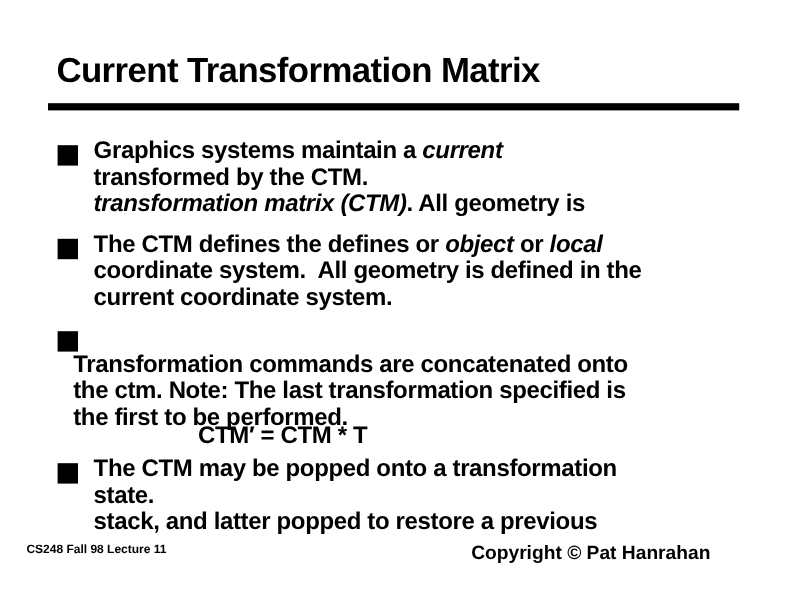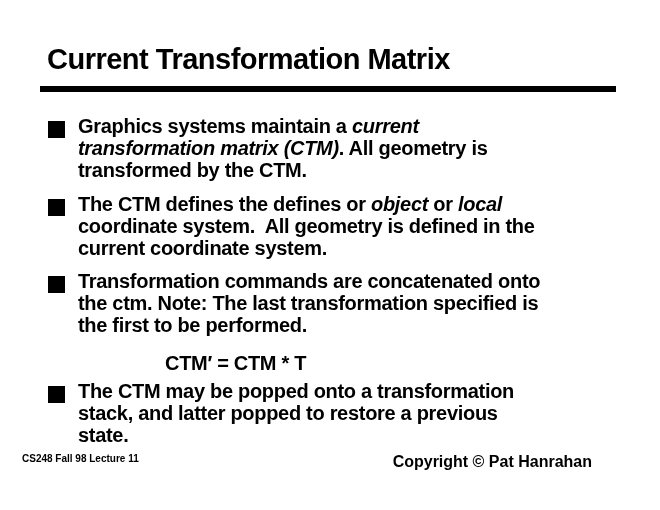--- a/index.html
+++ b/index.html
@@ -34,21 +34,21 @@
   }
   .bullet {
     position: absolute;
     left: 48px;
     width: 585px;
     display: flex;
     align-items: flex-start;
   }
   .bullet.b1 { top: 115px; }
   .bullet.b2 { top: 193px; }
-  .bullet.b3 { top: 270px; }
+  .bullet.b3 { top: 270px; flex-direction: column; }
   .bullet.b4 { top: 380px; }
   .sq {
     flex: 0 0 auto;
     width: 17px;
     height: 17px;
     margin-top: 6px;
     background: #000000;
   }
   .btext {
     margin-left: 13px;
@@ -90,22 +90,22 @@
 
 <div class="slide">
 
   <div class="title">Current Transformation Matrix</div>
   <div class="rule"></div>
 
   <div class="bullet b1">
     <span class="sq"></span>
     <div class="btext">
       <div class="line"><span>Graphics systems maintain a </span><span class="it">current</span></div>
+      <div class="line"><span>transformed by the CTM.</span></div>
       <div class="line"><span class="it">transformation matrix (CTM)</span><span>. All geometry is</span></div>
-      <div class="line"><span>transformed by the CTM.</span></div>
     </div>
   </div>
 
   <div class="bullet b2">
     <span class="sq"></span>
     <div class="btext">
       <div class="line"><span>The CTM defines the defines or </span><span class="it">object</span><span> or </span><span class="it">local</span></div>
       <div class="line"><span>coordinate system.  All geometry is defined in the</span></div>
       <div class="line"><span>current coordinate system.</span></div>
     </div>
@@ -119,21 +119,21 @@
       <div class="line"><span>the first to be performed.</span></div>
     </div>
   </div>
 
   <div class="formula">CTM′ = CTM * T</div>
 
   <div class="bullet b4">
     <span class="sq"></span>
     <div class="btext">
       <div class="line"><span>The CTM may be popped onto a transformation</span></div>
+      <div class="line"><span>state.</span></div>
       <div class="line"><span>stack, and latter popped to restore a previous</span></div>
-      <div class="line"><span>state.</span></div>
     </div>
   </div>
 
   <div class="footer-left">CS248 Fall 98 Lecture 11</div>
   <div class="footer-right">Copyright © Pat Hanrahan</div>
 
 </div>
 
 </body></html>

